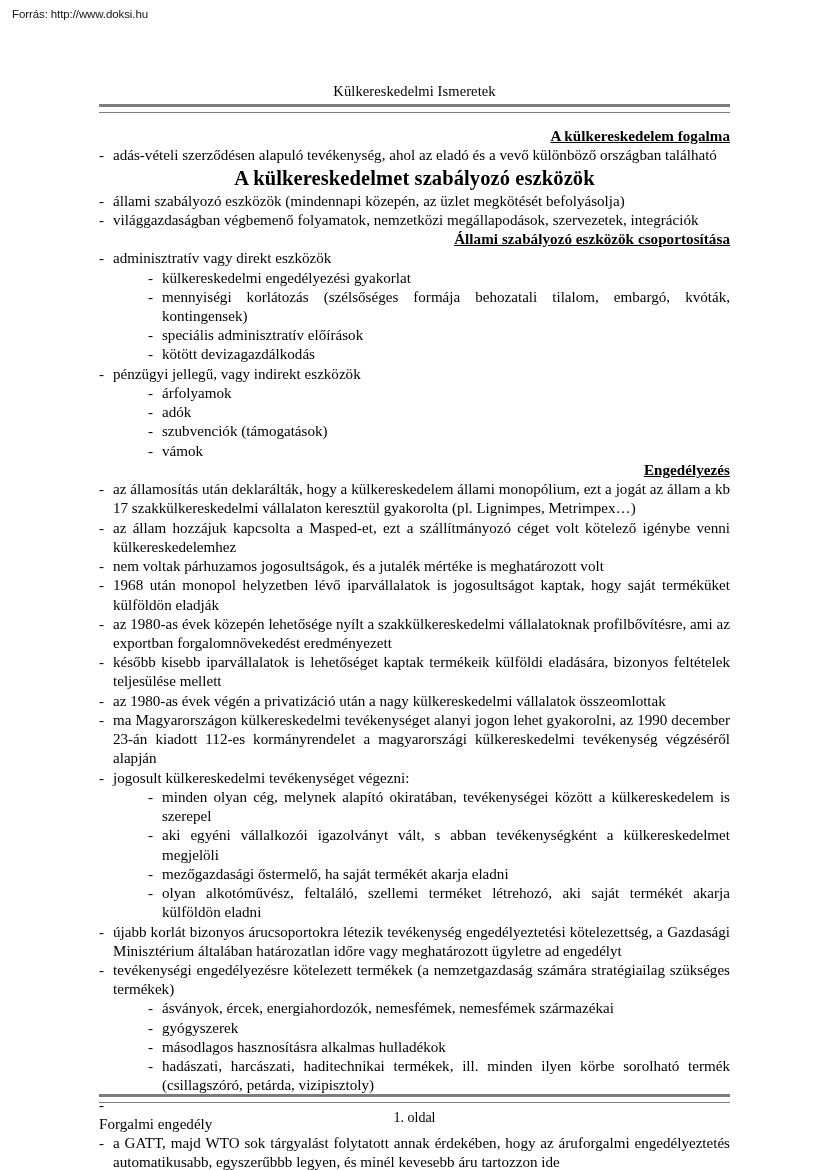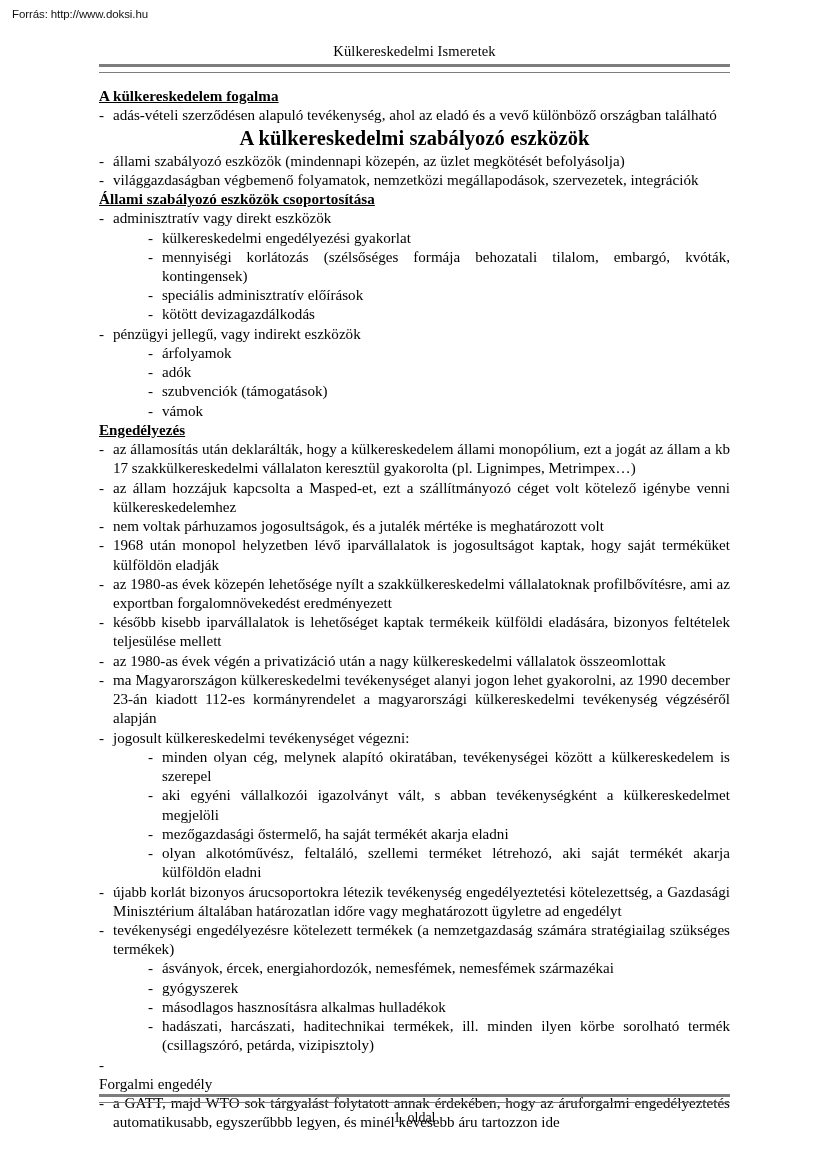--- a/index.html
+++ b/index.html
@@ -39,41 +39,42 @@
     height: 1170px;
   }
 
   
   .running-header {
     text-align: center;
     font-size: 14.5px;
     padding-top: 44px;
     line-height: 1.1;
     letter-spacing: 0.1px;
+    margin-top: 40px;
   }
   .rule-double {
     margin-top: 4px;
     height: 5px;
     border-top: 3px solid #7d7d7d;
     border-bottom: 1px solid #7d7d7d;
   }
 
   
   .content {
     margin-top: 14px;
     font-size: 15.1px;
     line-height: 1.275;
     text-align: justify;
     text-justify: inter-word;
   }
 
   .h-under {
     font-weight: bold;
     text-decoration: underline;
-    text-align: left;
+    text-align: right;
     letter-spacing: 0.05px;
   }
   .h-under-plain {
     font-weight: normal;
     text-align: left;
     margin-top: 19px;
   }
   .big-title {
     text-align: center;
     font-weight: bold;
@@ -141,21 +142,21 @@
   <div class="rule-double"></div>
 
   <div class="content">
 
     <div class="h-under">A külkereskedelem fogalma</div>
 
     <ul class="lvl1">
       <li><span class="dash">-</span><span>adás-vételi szerződésen alapuló tevékenység, ahol az eladó és a vevő különböző országban található</span></li>
     </ul>
 
-    <div class="big-title">A külkereskedelmi szabályozó eszközök</div>
+    <div class="big-title">A külkereskedelmet szabályozó eszközök</div>
 
     <ul class="lvl1">
       <li class="nojust"><span class="dash">-</span><span>állami szabályozó eszközök (mindennapi közepén, az üzlet megkötését befolyásolja)</span></li>
       <li class="nojust"><span class="dash">-</span><span>világgazdaságban végbemenő folyamatok, nemzetközi megállapodások, szervezetek, integrációk</span></li>
     </ul>
 
     <div class="h-under">Állami szabályozó eszközök csoportosítása</div>
 
     <ul class="lvl1">
       <li class="nojust"><span class="dash">-</span><span>adminisztratív vagy direkt eszközök</span></li>

